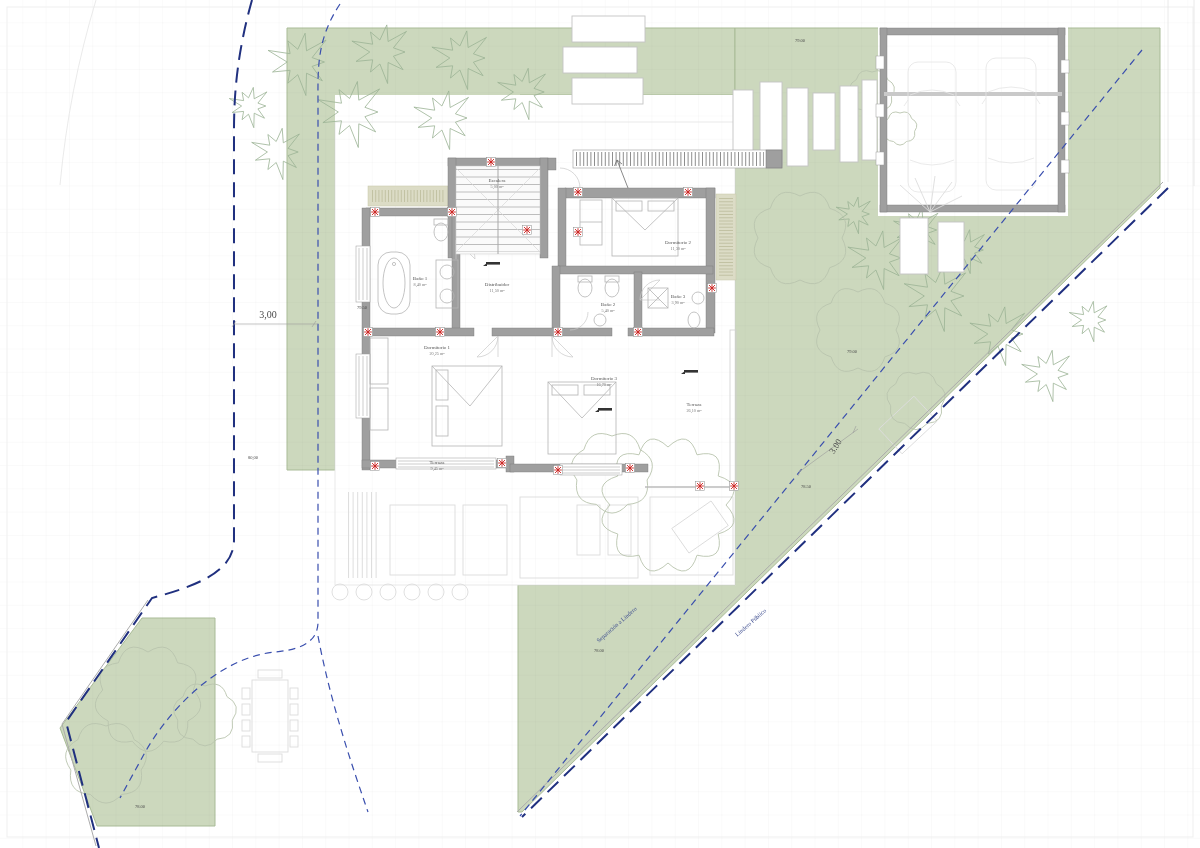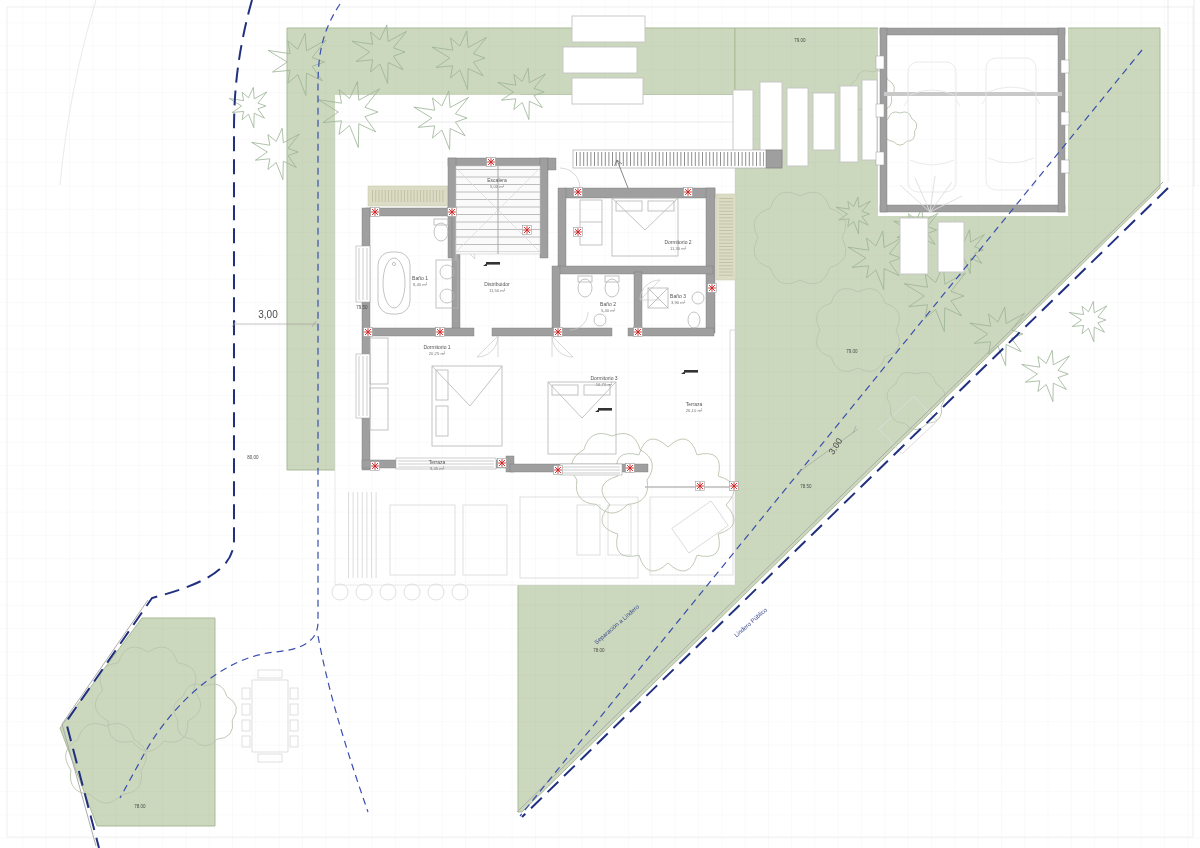--- a/index.html
+++ b/index.html
@@ -1,20 +1,20 @@
 <!DOCTYPE html>
 <html style="--green: #ccd8bd; --greenDot: #b9cba6; --wall: #9f9f9f; --navy: #20307f; --setback: #3a4fae; --red: #cc2320; --ghost: #dcdcdc; --text: #4a4a4a; --tan: #dcdcc6;"><head>
 <meta charset="utf-8">
 <style>
   :root{
     --green:#ccd8bd; --greenDot:#b9cba6; --wall:#9f9f9f; --navy:#20307f;
     --setback:#3a4fae; --red:#cc2320; --ghost:#dcdcdc; --text:#4a4a4a; --tan:#dcdcc6;
   }
   html,body{margin:0;padding:0;background:#fff;}
-  #stage{width:1060px;height:848px;position:relative;font-family:Liberation Sans, sans-serif;}
+  #stage{width:1060px;height:848px;position:relative;font-family:Liberation Serif, serif;}
   svg{display:block}
   .green{fill:var(--green);stroke:#a9bb97;stroke-width:1}
   .wall{fill:var(--wall);stroke:#777;stroke-width:.4}
   .ghost{stroke:var(--ghost);fill:none;stroke-width:.9}
   .ghost2{stroke:#e4e4e4;fill:none;stroke-width:.8}
   .slab{fill:#fff;stroke:#c4c4c4;stroke-width:.9}
   .tree{stroke:#9bb394;fill:none;stroke-width:.8}
   .cloud{stroke:#b9c4ae;fill:none;stroke-width:.9}
   .navyline{stroke:var(--navy);fill:none}
   .setbackline{stroke:var(--setback);fill:none}

